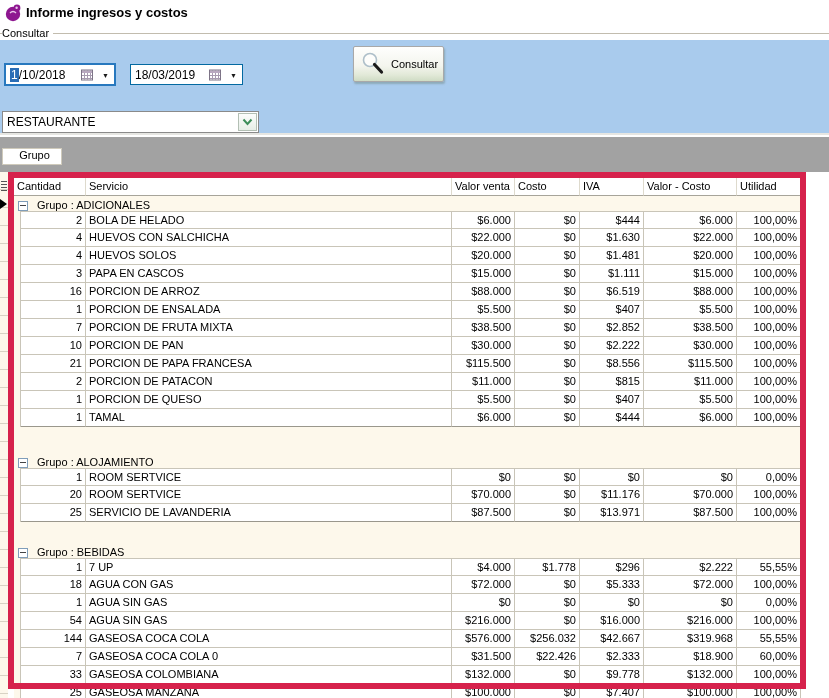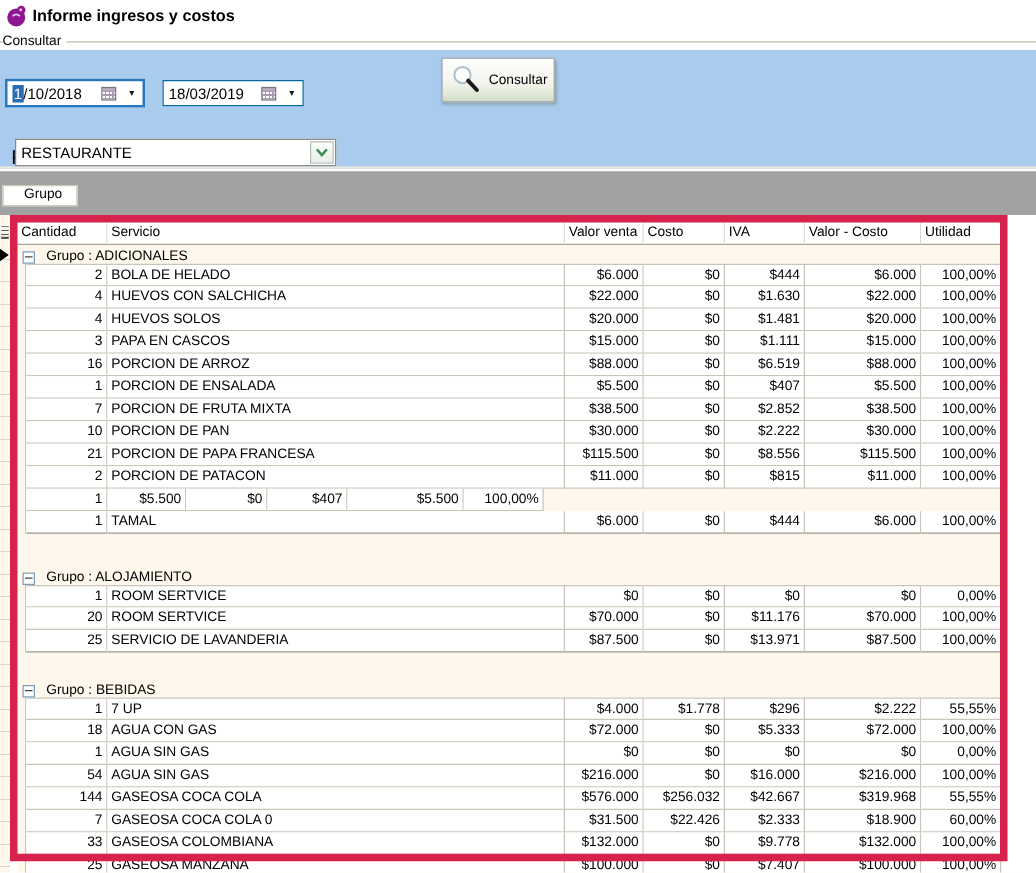--- a/index.html
+++ b/index.html
@@ -31,21 +31,21 @@
   .date-sel { margin-left:4px; background:#2a6db5; color:#fff; padding:0 1px; }
   .di-1 .date-text { padding-left:0; }
   .cal-icon { position:absolute; right:21px; top:50%; transform:translateY(-50%);
               width:12px; height:11px; border:1px solid #7d7487; background:
               linear-gradient(#b9a9c0 0 2px, transparent 2px),
               repeating-linear-gradient(to right, transparent 0 2px, #a79bb0 2px 3px),
               repeating-linear-gradient(to bottom, transparent 0 2px, #a79bb0 2px 3px), #fff; }
   .dd-arrow { position:absolute; right:5px; top:50%; transform:translateY(-50%);
               font-size:7px; color:#1a1a1a; line-height:1; }
 
-  .combo { position:absolute; left:12px; top:111px; width:257px; height:22px;
+  .combo { position:absolute; left:2px; top:111px; width:257px; height:22px;
            background:#fff; border:1px solid #8a8a8a; display:flex; align-items:center; font-size:12px; }
   .combo-value { padding-left:4px; }
   .combo-btn { position:absolute; right:1px; top:1px; bottom:1px; width:19px;
                background:linear-gradient(180deg,#fcfdfc,#e7eee7); border:1px solid #b3bfb4;
                display:flex; align-items:center; justify-content:center; }
 
   .consultar-btn { position:absolute; left:353px; top:46px; width:91px; height:36px;
                    border:1px solid #a8a8a8; border-radius:2px;
                    background:linear-gradient(180deg,#fefefd 0%,#f4f5ee 55%,#e2e9d8 82%,#cfdcc4 100%);
                    box-shadow:1px 2px 2px rgba(90,110,90,.35);
@@ -273,20 +273,21 @@
           <div class="cell c1 txt">PORCION DE PATACON</div>
           <div class="cell c2 num">$11.000</div>
           <div class="cell c3 num">$0</div>
           <div class="cell c4 num">$815</div>
           <div class="cell c5 num">$11.000</div>
           <div class="cell c6 num">100,00%</div>
         </div>
         <div class="data-row">
           <div class="cell indent"></div>
           <div class="cell c0 num">1</div>
+          <div class="cell c1 txt">PORCION DE QUESO</div>
           <div class="cell c2 num">$5.500</div>
           <div class="cell c3 num">$0</div>
           <div class="cell c4 num">$407</div>
           <div class="cell c5 num">$5.500</div>
           <div class="cell c6 num">100,00%</div>
         </div>
         <div class="data-row last">
           <div class="cell indent"></div>
           <div class="cell c0 num">1</div>
           <div class="cell c1 txt">TAMAL</div>

